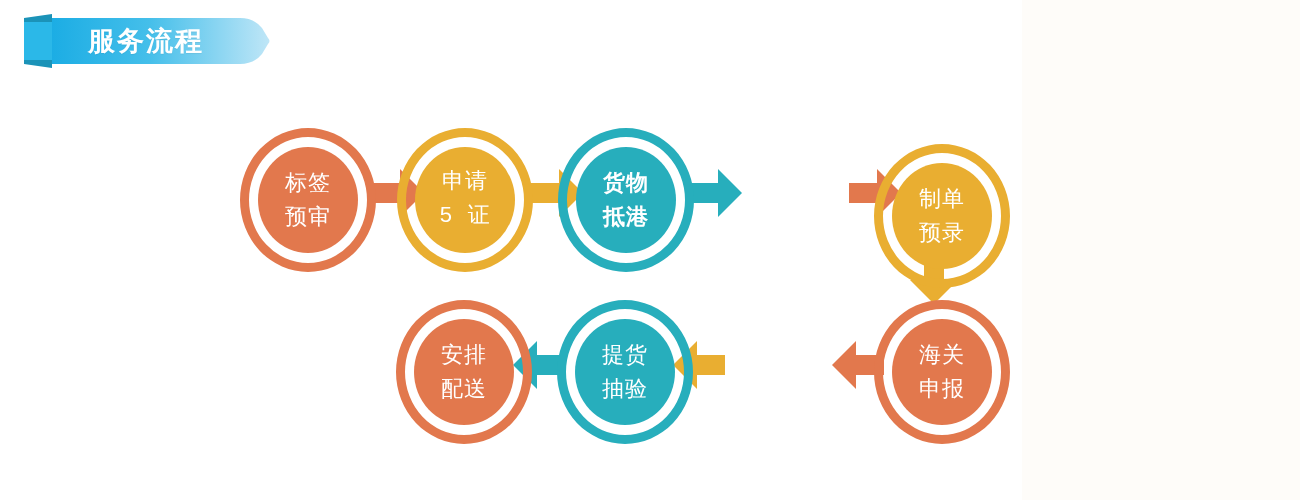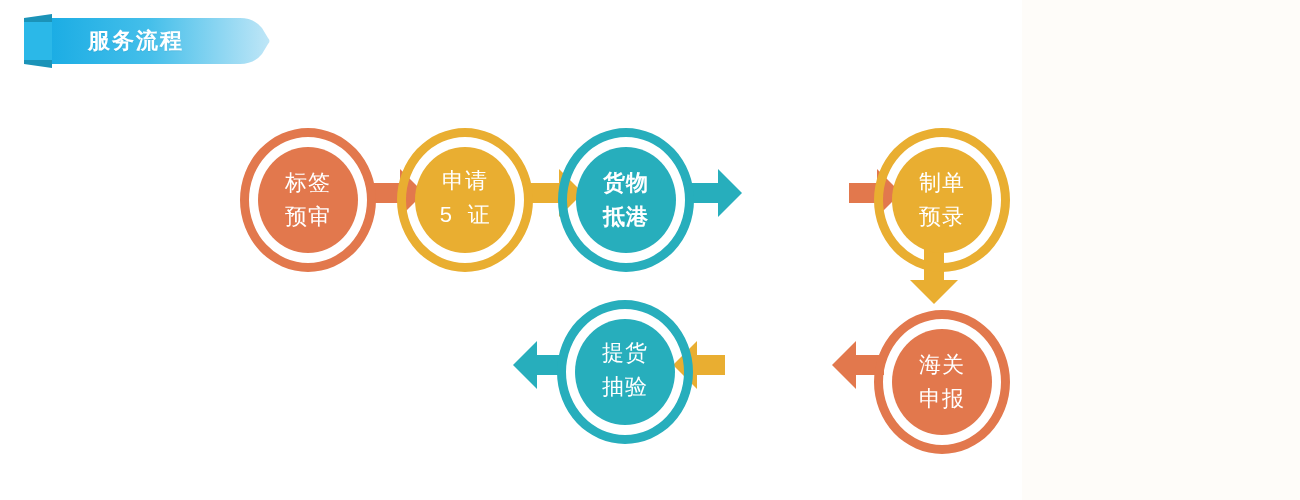--- a/index.html
+++ b/index.html
@@ -34,21 +34,21 @@
     width: 250px;
     height: 58px;
   }
   #banner svg { display: block; }
   #banner-label {
     position: absolute;
     left: 66px;
     top: 0;
     height: 58px;
     line-height: 58px;
-    font-size: 22px;
+    font-size: 27px;
     font-weight: bold;
     color: #ffffff;
     letter-spacing: 2px;
     white-space: nowrap;
     text-shadow: 0 1px 1px rgba(0,0,0,0.06);
   }
 
   
   #flow {
     position: absolute;
@@ -190,37 +190,45 @@
       </div>
     </div>
     <div class="node" style="left: 558px; top: 128px; font-weight: bold;">
       <div class="ring" style="border-color: rgb(39, 174, 188);"></div>
       <div class="disc" style="background: rgb(39, 174, 188);"></div>
       <div class="label">
         <span class="ln">货物</span>
         <span class="ln">抵港</span>
       </div>
     </div>
-    <div class="node" style="left: 874px; top: 128px;">
+    <div class="node" style="left: 874px; top: 144px;">
       <div class="ring" style="border-color: rgb(233, 174, 49);"></div>
       <div class="disc" style="background: rgb(233, 174, 49);"></div>
       <div class="label">
         <span class="ln">制单</span>
         <span class="ln">预录</span>
       </div>
     </div>
-    <div class="node" style="left: 874px; top: 310px;">
+    <div class="node" style="left: 874px; top: 300px;">
       <div class="ring" style="border-color: rgb(226, 120, 77);"></div>
       <div class="disc" style="background: rgb(226, 120, 77);"></div>
       <div class="label">
         <span class="ln">海关</span>
         <span class="ln">申报</span>
       </div>
     </div>
-    <div class="node" style="left: 557px; top: 300px; font-family: Liberation Mono, monospace;">
+    <div class="node" style="left: 557px; top: 300px;">
       <div class="ring" style="border-color: rgb(39, 174, 188);"></div>
       <div class="disc" style="background: rgb(39, 174, 188);"></div>
       <div class="label">
         <span class="ln">提货</span>
         <span class="ln">抽验</span>
       </div>
     </div>
+    <div class="node" style="left: 396px; top: 300px;">
+      <div class="ring" style="border-color: rgb(226, 120, 77);"></div>
+      <div class="disc" style="background: rgb(226, 120, 77);"></div>
+      <div class="label">
+        <span class="ln">安排</span>
+        <span class="ln">配送</span>
+      </div>
+    </div>
   </div>
 
 </body></html>

